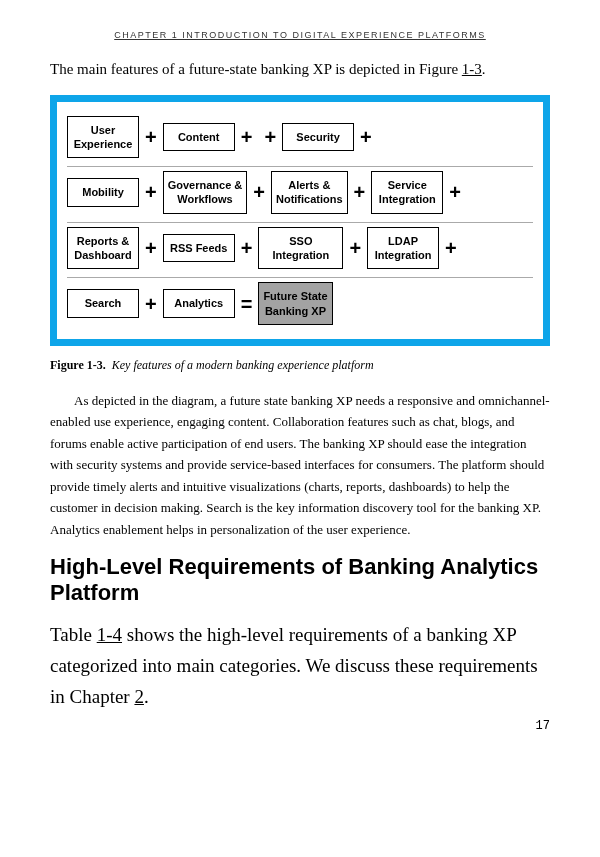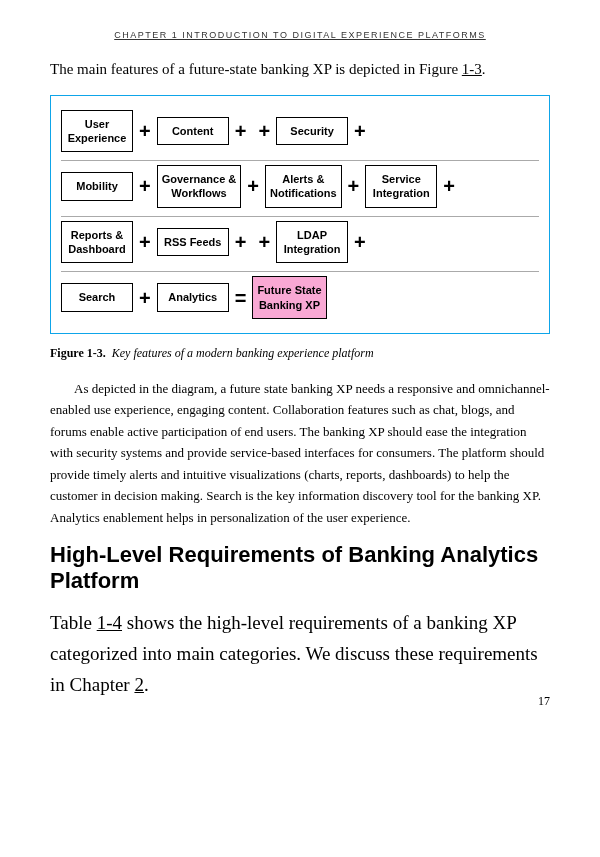--- a/index.html
+++ b/index.html
@@ -27,21 +27,21 @@
       font-weight: 400;
       text-decoration: underline;
     }
     .intro-text {
       font-size: 15px;
       margin-bottom: 14px;
       line-height: 1.5;
     }
     
     .diagram-container {
-      border: 1px solid #0ea5e9;
+      border: 7px solid #0ea5e9;
       padding: 14px 10px;
       margin-bottom: 10px;
     }
     .diagram-row {
       display: flex;
       align-items: center;
       justify-content: flex-start;
       margin-bottom: 8px;
       flex-wrap: nowrap;
     }
@@ -54,21 +54,21 @@
       font-size: 11px;
       font-weight: 700;
       text-align: center;
       padding: 6px 4px;
       line-height: 1.3;
       min-width: 72px;
       max-width: 85px;
       background: #fff;
     }
     .box.highlighted {
-      background: #f9a8d4;
+      background: #a3a3a3;
       color: #000;
     }
     .plus-icon {
       font-size: 20px;
       font-weight: 900;
       margin: 0 6px;
       line-height: 1;
       font-family: Arial, sans-serif;
       flex-shrink: 0;
     }
@@ -114,24 +114,24 @@
       margin-top: 8px;
       line-height: 1.2;
     }
     .section-body {
       font-size: 19px;
       line-height: 1.65;
     }
     
     .page-number {
       position: absolute;
-      bottom: 32px;
+      bottom: 20px;
       right: 50px;
       font-size: 12px;
-      font-family: Liberation Serif, serif;
+      font-family: Liberation Mono, monospace;
     }
   </style>
 </head>
 <body>
 
 <div class="page">
 
   <div class="header">Chapter 1   Introduction to Digital Experience Platforms</div>
 
   <p class="intro-text">
@@ -161,20 +161,21 @@
       <div class="box">Service<br>Integration</div>
       <div class="plus-icon">+</div>
     </div>
     <hr class="row-divider">
 
     <div class="diagram-row">
       <div class="box">Reports &amp;<br>Dashboard</div>
       <div class="plus-icon">+</div>
       <div class="box">RSS Feeds</div>
       <div class="plus-icon">+</div>
+      <div class="box">SSO Integration</div>
       <div class="plus-icon">+</div>
       <div class="box">LDAP<br>Integration</div>
       <div class="plus-icon">+</div>
     </div>
     <hr class="row-divider">
 
     <div class="diagram-row">
       <div class="box">Search</div>
       <div class="plus-icon">+</div>
       <div class="box">Analytics</div>

